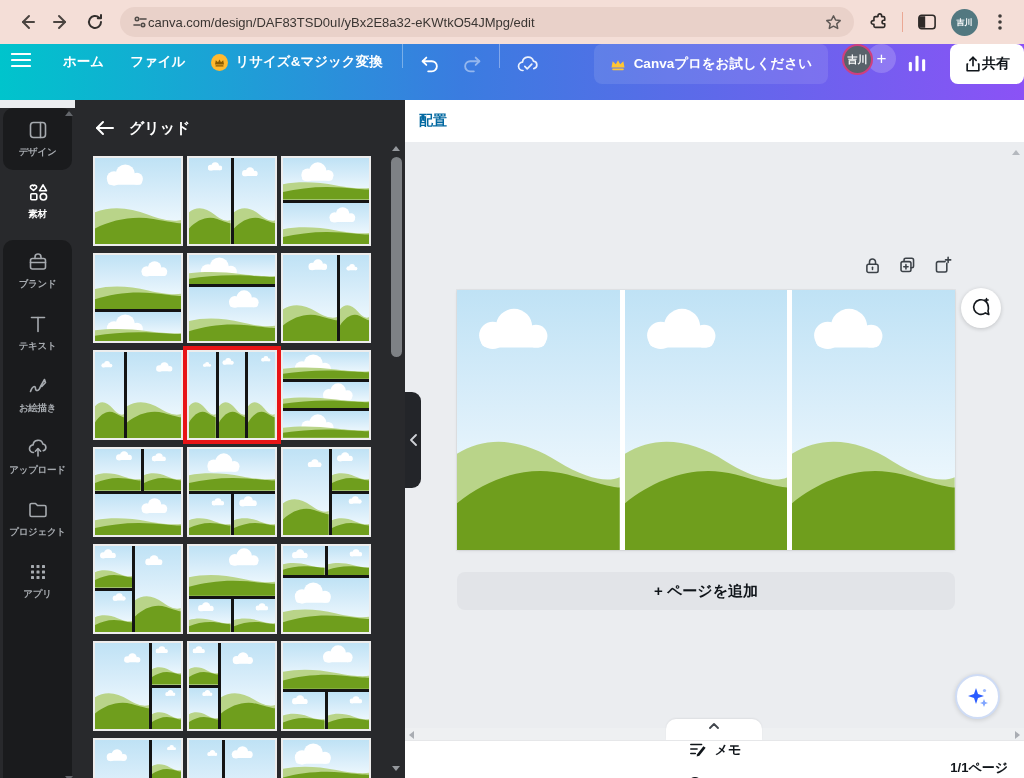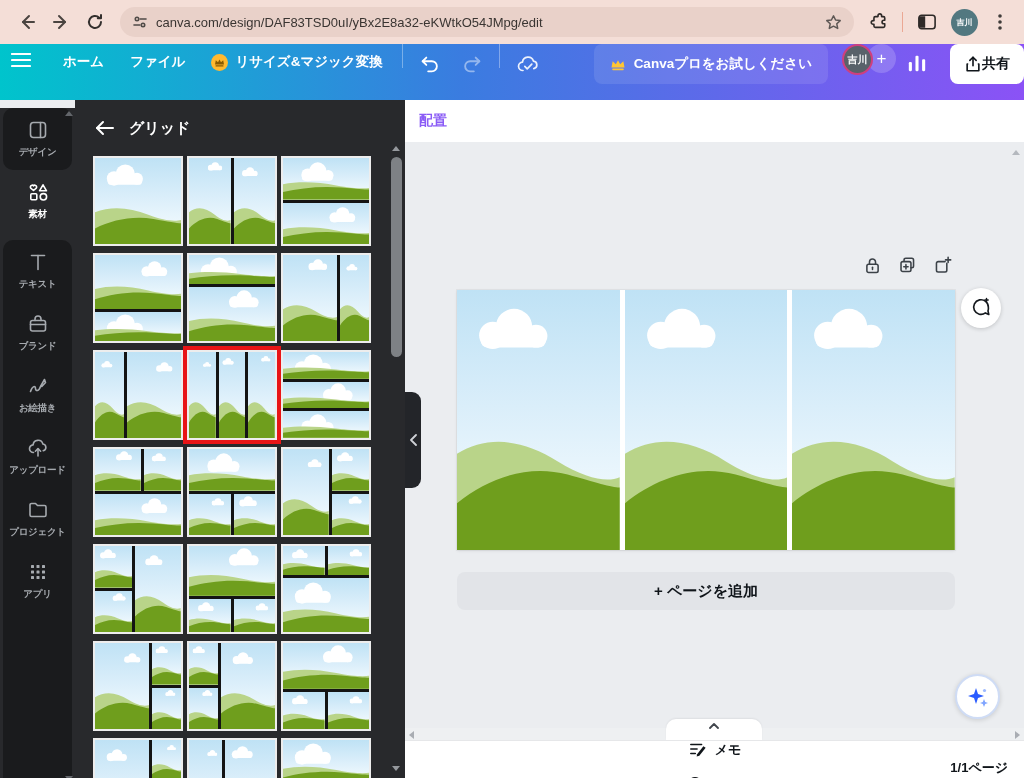--- a/index.html
+++ b/index.html
@@ -6,21 +6,21 @@
   html,body { width:1024px; }
   body { font-family:"Liberation Sans","DejaVu Sans",sans-serif; background:#000; }
   #screen { position:relative; width:1024px; height:778px; overflow:hidden; background:#ebedf0; }
 
   
   .browser-bar { position:absolute; left:0; top:0; width:1024px; height:44px;
     background:var(--browser_bar,#f4ded7); display:flex; align-items:center; padding:0 10px; }
   .b-icon { width:34px; height:34px; border-radius:50%; display:flex; align-items:center; justify-content:center;
     color:#4a4440; flex:0 0 auto; cursor:pointer; }
   .url-pill { height:30px; border-radius:15px; background:#e9d1c9; flex:0 0 734px; margin-left:8px;
-    display:flex; align-items:center; padding:0 12px; gap:8px; }
+    display:flex; align-items:center; padding:0 12px; }
   .url-text { font-size:13px; color:#3a3532; white-space:nowrap; overflow:hidden; flex:1; }
   .pill-star { margin-left:auto; color:#5d5754; }
   .b-right { display:flex; align-items:center; margin-left:10px; gap:10px; }
   .b-divider { width:1px; height:20px; background:#eba894; }
   .b-avatar { width:27px; height:27px; border-radius:50%; background:#527880; color:#fff;
     font-size:8px; font-weight:700; display:flex; align-items:center; justify-content:center; }
 
   
   .canva-header { position:absolute; left:0; top:44px; width:1024px; height:56px;
     background:linear-gradient(90deg, var(--header_gradient_start,#00c4cc) 0%, var(--header_gradient_mid,#3a7ce0) 45%, var(--header_gradient_end,#8b52f6) 100%);
@@ -71,21 +71,21 @@
     border-left:4px solid transparent; border-right:4px solid transparent; border-bottom:5px solid #95989d; }
   .panel-scroll-down { position:absolute; right:5px; bottom:7px; width:0; height:0;
     border-left:4px solid transparent; border-right:4px solid transparent; border-top:5px solid #95989d; }
   .collapse-handle { position:absolute; left:405px; top:392px; width:16px; height:96px; background:#232529;
     border-radius:0 9px 9px 0; display:flex; align-items:center; justify-content:center; cursor:pointer; z-index:5; }
 
   
   .main { position:absolute; left:405px; top:100px; width:619px; height:678px; }
   .context-bar { position:absolute; left:0; top:0; width:619px; height:42px; background:#fff;
     display:flex; align-items:center; padding:0 14px; }
-  .context-label { font-size:14px; font-weight:700; color:#8b5cf6; }
+  .context-label { font-size:14px; font-weight:700; color:#0369a1; }
   .canvas { position:absolute; left:0; top:42px; width:619px; height:586px; background:#ebedf0; }
   .canvas-scroll-up { position:absolute; right:4px; top:8px; width:0; height:0;
     border-left:4px solid transparent; border-right:4px solid transparent; border-bottom:5px solid #b4b8be; }
   .page-controls { position:absolute; top:114px; right:72px; display:flex; gap:16px; color:#3c4248; }
   .page-controls .pc { cursor:pointer; display:flex; }
   .design-page { position:absolute; left:52px; top:148px; width:498px; height:260px; background:#fff;
     box-shadow:0 0 0 1px rgba(0,0,0,.04), 0 1px 3px rgba(0,0,0,.08);
     display:grid; grid-template-columns:1fr 1fr 1fr; gap:5px; }
   .comment-btn { position:absolute; left:556px; top:146px; width:40px; height:40px; border-radius:50%;
     background:#fff; box-shadow:0 1px 4px rgba(0,0,0,.18); display:flex; align-items:center; justify-content:center;
@@ -267,32 +267,32 @@
             <path d="M6.5 9.5 L4 7.4 C3 6.5 3.2 4.9 4.4 4.4 C5.3 4 6.2 4.4 6.5 5 C6.8 4.4 7.7 4 8.6 4.4 C9.8 4.9 10 6.5 9 7.4 Z"></path>
             <path d="M16 3.8 L19.5 9.8 H12.5 Z"></path>
             <rect x="3.8" y="12.8" width="6" height="6" rx="1"></rect>
             <circle cx="16.4" cy="15.8" r="3.2"></circle>
           </svg>
           <span class="lbl">素材</span>
         </div>
         <div class="side-block bottom">
           <div class="side-item">
             <svg width="22" height="22" viewBox="0 0 22 22" fill="none" stroke="currentColor" stroke-width="1.6" stroke-linecap="round" stroke-linejoin="round">
-              <path d="M4.5 4.5 H17.5"></path>
-              <path d="M11 4.5 V18.5"></path>
-            </svg>
-            <span class="lbl">テキスト</span>
-          </div>
-          <div class="side-item">
-            <svg width="22" height="22" viewBox="0 0 22 22" fill="none" stroke="currentColor" stroke-width="1.6" stroke-linecap="round" stroke-linejoin="round">
               <rect x="3.5" y="7.5" width="15" height="10.5" rx="2"></rect>
               <path d="M8 7.5 V6 a3 3 0 0 1 6 0 v1.5"></path>
               <path d="M3.5 11.5 h15"></path>
             </svg>
             <span class="lbl">ブランド</span>
+          </div>
+          <div class="side-item">
+            <svg width="22" height="22" viewBox="0 0 22 22" fill="none" stroke="currentColor" stroke-width="1.6" stroke-linecap="round" stroke-linejoin="round">
+              <path d="M4.5 4.5 H17.5"></path>
+              <path d="M11 4.5 V18.5"></path>
+            </svg>
+            <span class="lbl">テキスト</span>
           </div>
           <div class="side-item">
             <svg width="22" height="22" viewBox="0 0 22 22" fill="none" stroke="currentColor" stroke-width="1.6" stroke-linecap="round" stroke-linejoin="round">
               <path d="M3.5 16.5 C5.5 10.5 8.5 10.5 8.5 13.5 C8.5 16.5 12 16.5 13.5 11.5"></path>
               <path d="M13.8 10.8 L17.5 4.5 L18.5 7.5 L14.8 11.5 Z"></path>
             </svg>
             <span class="lbl">お絵描き</span>
           </div>
           <div class="side-item">
             <svg width="22" height="22" viewBox="0 0 22 22" fill="none" stroke="currentColor" stroke-width="1.6" stroke-linecap="round" stroke-linejoin="round">

